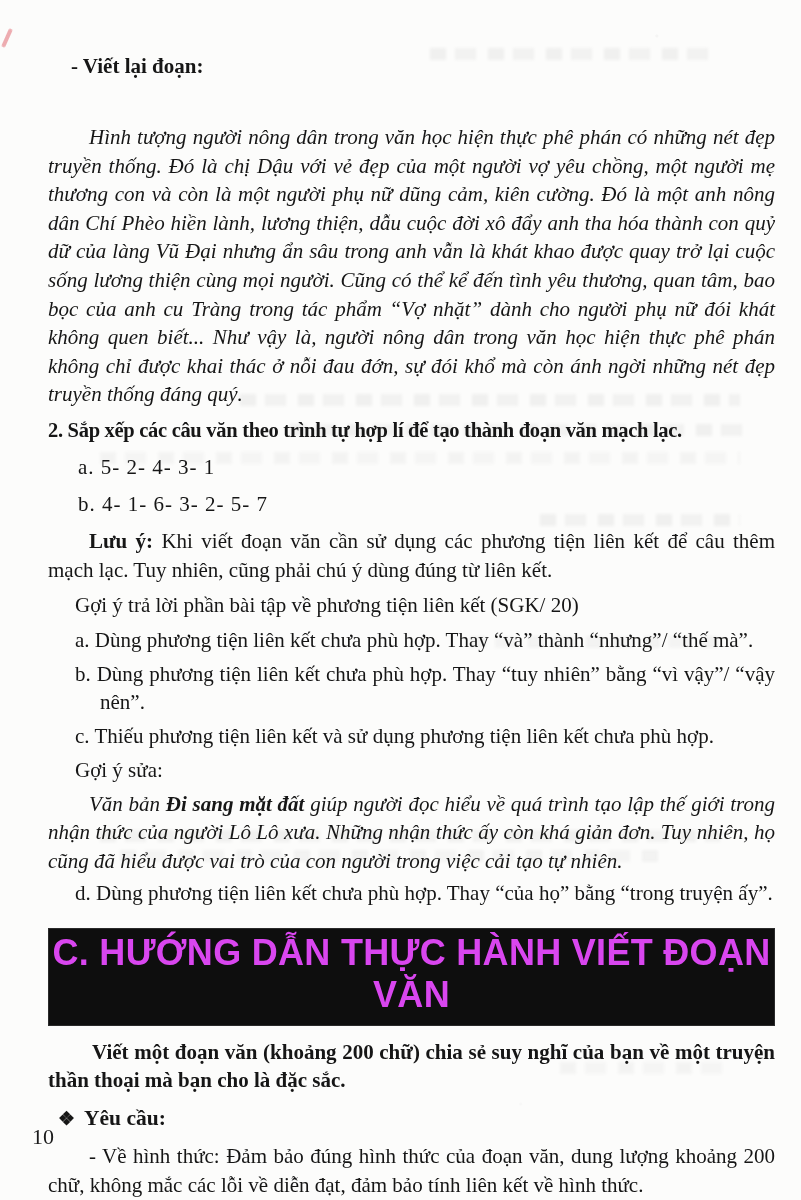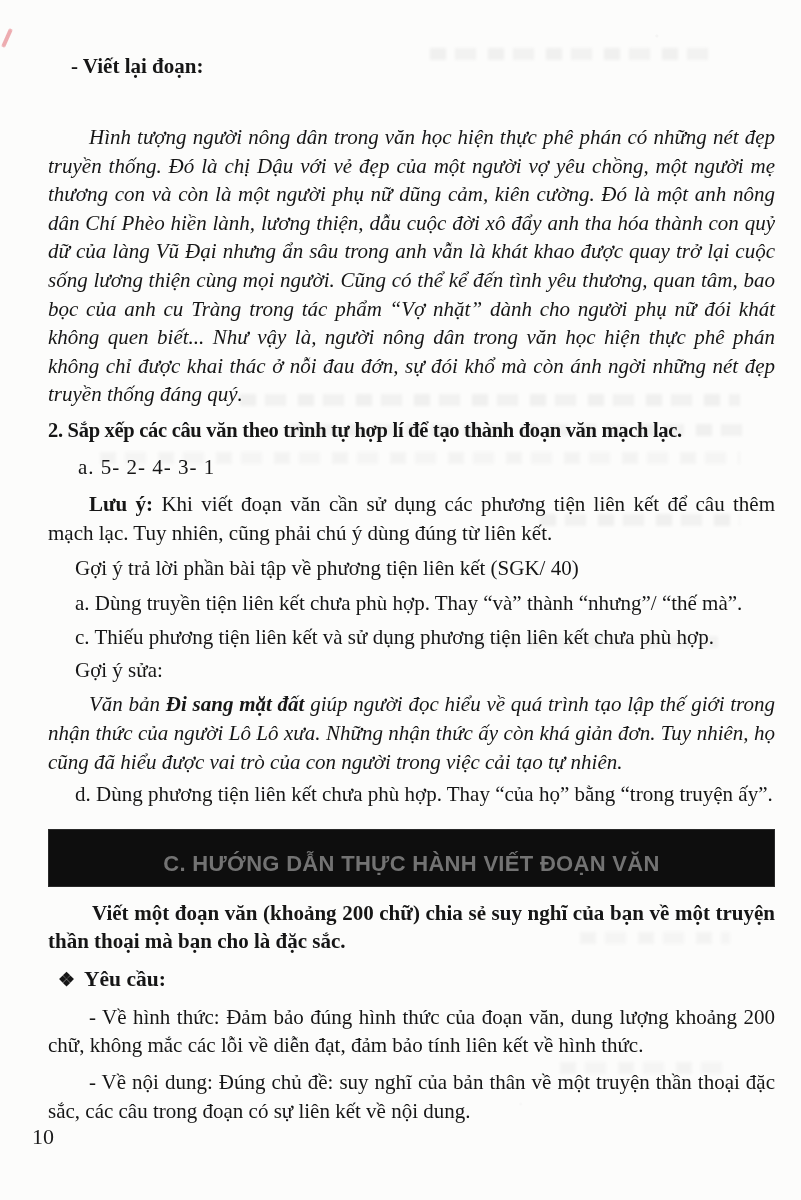--- a/index.html
+++ b/index.html
@@ -46,26 +46,26 @@
     text-align:justify;
     margin:5px 0;
   }
   .fix-label{font-size:21px;line-height:29px;margin:4px 0 5px 27px;}
   .fix-para{text-indent:41px;margin:2px 0 4px;}
   .item-d{margin-top:4px;}
 
   .banner{
     margin:20px 0 12px;
     background:#0e0e0e;
-    color:#737373;
+    color:#d946ef;
     text-align:center;
-    padding:22px 4px 10px;
+    padding:4px 4px 10px;
     font-family:"Liberation Sans", sans-serif;
     font-weight:bold;
-    font-size:22px;
+    font-size:36px;
     letter-spacing:0.3px;
     box-shadow:0 0 0 1px #2a2a2a inset;
   }
   .assignment{font-weight:bold;text-indent:44px;margin:4px 0 2px;}
   .yeucau-line{font-size:21.5px;line-height:30px;font-weight:bold;margin:8px 0 4px 10px;}
   .yeucau-line .bullet{font-size:19px;margin-right:9px;}
   .req-item{text-indent:41px;margin:8px 0;}
 
   .page-number{
     position:absolute;left:32px;top:1124px;
@@ -109,27 +109,29 @@
 
   <main class="content">
 
     <p class="rewrite-label bold">- Viết lại đoạn:</p>
 
     <p class="body-text justify ital lead-para">Hình tượng người nông dân trong văn học hiện thực phê phán có những nét đẹp truyền thống. Đó là chị Dậu với vẻ đẹp của một người vợ yêu chồng, một người mẹ thương con và còn là một người phụ nữ dũng cảm, kiên cường. Đó là một anh nông dân Chí Phèo hiền lành, lương thiện, dẫu cuộc đời xô đẩy anh tha hóa thành con quỷ dữ của làng Vũ Đại nhưng ẩn sâu trong anh vẫn là khát khao được quay trở lại cuộc sống lương thiện cùng mọi người. Cũng có thể kể đến tình yêu thương, quan tâm, bao bọc của anh cu Tràng trong tác phẩm “Vợ nhặt” dành cho người phụ nữ đói khát không quen biết... Như vậy là, người nông dân trong văn học hiện thực phê phán không chỉ được khai thác ở nỗi đau đớn, sự đói khổ mà còn ánh ngời những nét đẹp truyền thống đáng quý.</p>
 
     <h2 class="sec-heading">2. Sắp xếp các câu văn theo trình tự hợp lí để tạo thành đoạn văn mạch lạc.</h2>
 
     <p class="answer-line">a. 5- 2- 4- 3- 1</p>
+    <p class="answer-line">b. 4- 1- 6- 3- 2- 5- 7</p>
 
 
     <p class="body-text justify note-para"><span class="bold">Lưu ý:</span><span> Khi viết đoạn văn cần sử dụng các phương tiện liên kết để câu thêm mạch lạc. Tuy nhiên, cũng phải chú ý dùng đúng từ liên kết.</span></p>
 
-    <p class="hint-intro">Gợi ý trả lời phần bài tập về phương tiện liên kết (SGK/ 40)</p>
+    <p class="hint-intro">Gợi ý trả lời phần bài tập về phương tiện liên kết (SGK/ 20)</p>
 
-    <p class="hint-item">a. Dùng truyền tiện liên kết chưa phù hợp. Thay “và” thành “nhưng”/ “thế mà”.</p>
+    <p class="hint-item">a. Dùng phương tiện liên kết chưa phù hợp. Thay “và” thành “nhưng”/ “thế mà”.</p>
+    <p class="hint-item">b. Dùng phương tiện liên kết chưa phù hợp. Thay “tuy nhiên” bằng “vì vậy”/ “vậy nên”.</p>
     <p class="hint-item">c. Thiếu phương tiện liên kết và sử dụng phương tiện liên kết chưa phù hợp.</p>
 
     <p class="fix-label">Gợi ý sửa:</p>
 
     <p class="body-text justify ital fix-para"><span>Văn bản </span><span class="bold">Đi sang mặt đất</span><span> giúp người đọc hiểu về quá trình tạo lập thế giới trong nhận thức của người Lô Lô xưa. Những nhận thức ấy còn khá giản đơn. Tuy nhiên, họ cũng đã hiểu được vai trò của con người trong việc cải tạo tự nhiên.</span></p>
 
     <p class="hint-item item-d">d. Dùng phương tiện liên kết chưa phù hợp. Thay “của họ” bằng “trong truyện ấy”.</p>
 
     <div class="banner">
       <span>C. HƯỚNG DẪN THỰC HÀNH VIẾT ĐOẠN VĂN</span>

